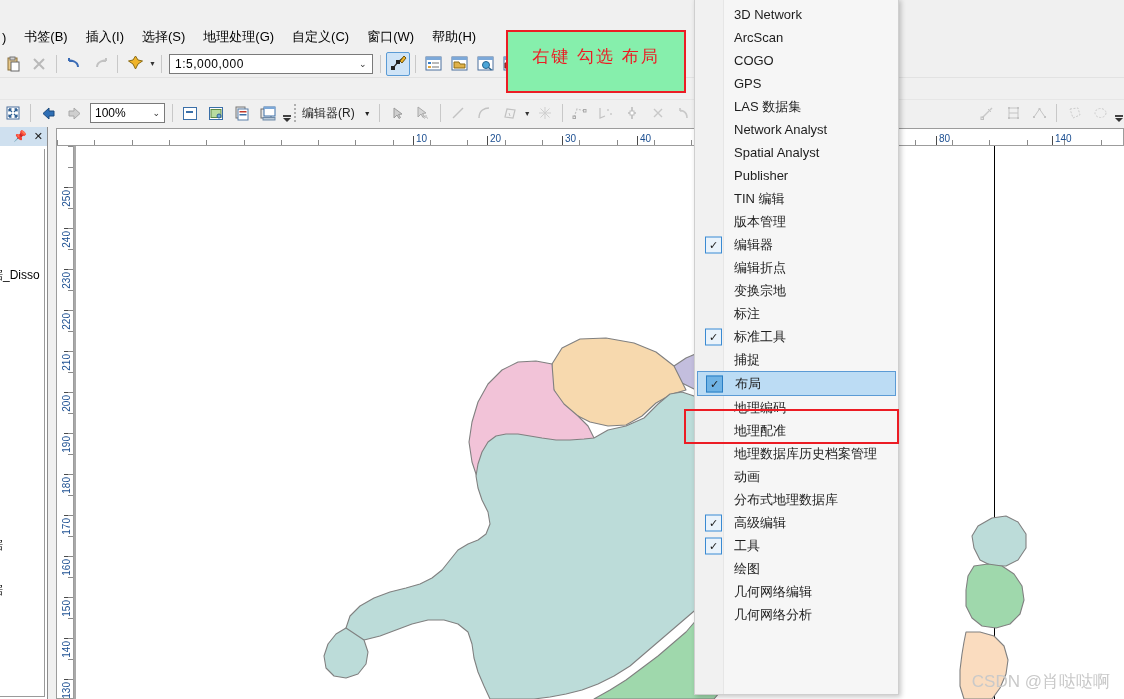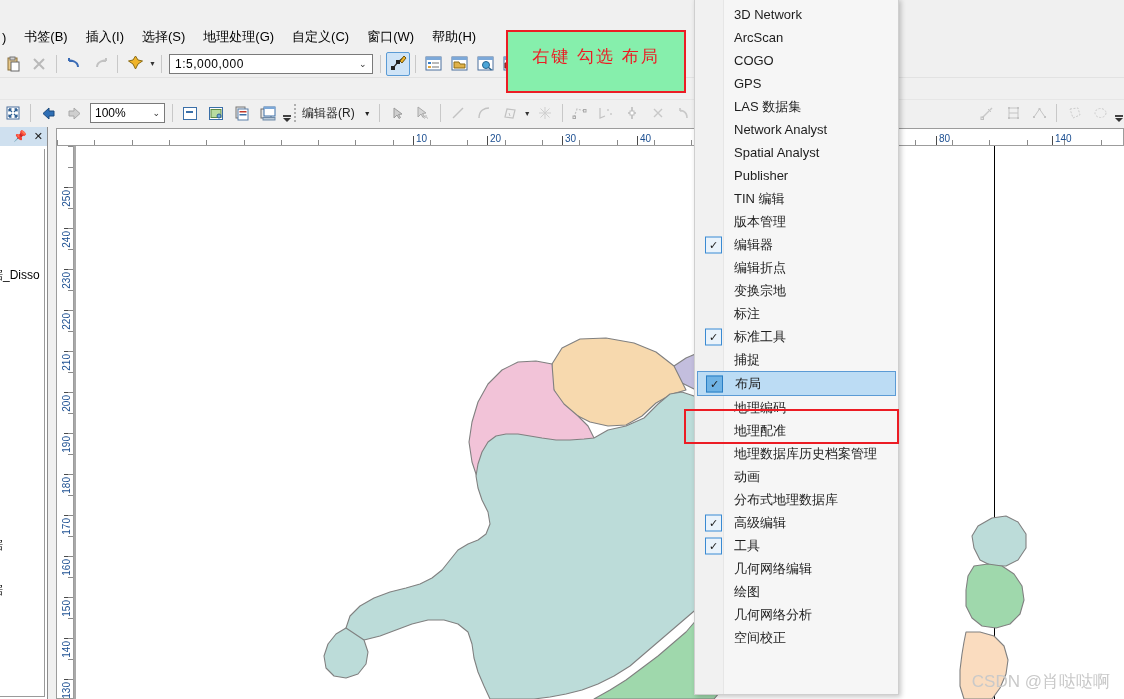--- a/index.html
+++ b/index.html
@@ -816,28 +816,25 @@
         </div>
         <div class="mrow">
           <span class="mcheck">✓</span>
           <span>高级编辑</span>
         </div>
         <div class="mrow">
           <span class="mcheck">✓</span>
           <span>工具</span>
         </div>
         <div class="mrow">
+          <span>绘图</span>
+        </div>
+        <div class="mrow">
           <span>几何网络编辑</span>
         </div>
         <div class="mrow">
-          <span>绘图</span>
-        </div>
-        <div class="mrow">
           <span>几何网络分析</span>
-        </div>
-        <div class="mrow">
-          <span>空间校正</span>
         </div>
       </div>
   </div>
   <div class="anno-menu"></div>
 
 </div>
 
 </body></html>

